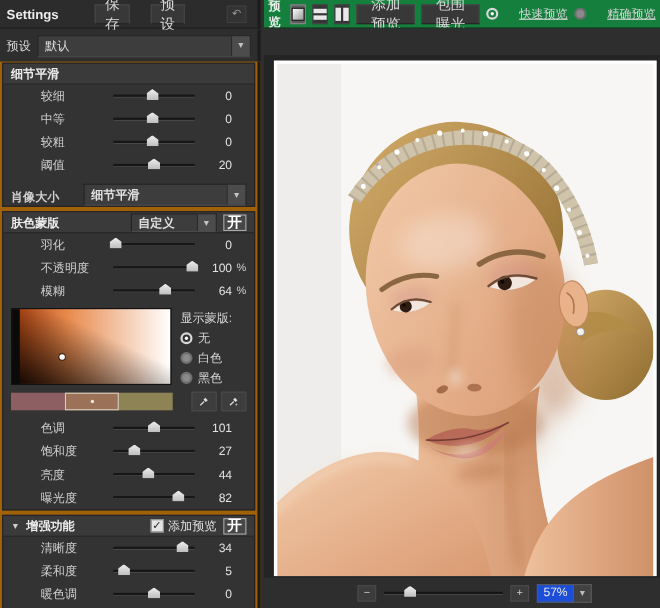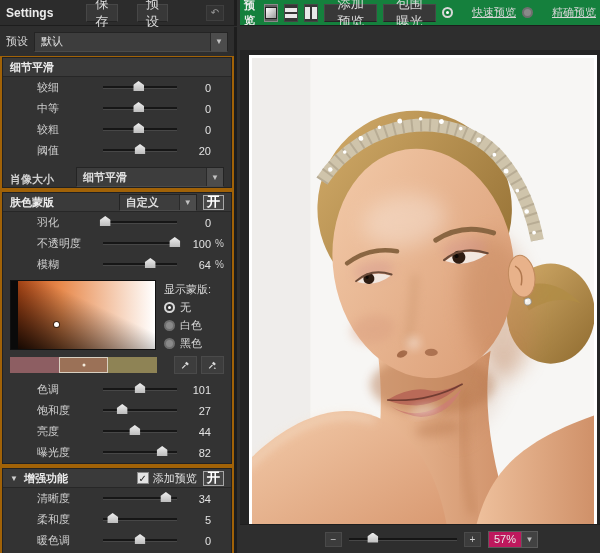--- a/index.html
+++ b/index.html
@@ -71,21 +71,21 @@
   .canvas{position:absolute;left:240px;top:50px;width:360px;height:474px;background:#242424;overflow:hidden;}
   .img-frame{position:absolute;left:9px;top:5px;width:348px;height:472px;background:#fff;padding:3px;}
   .img-area{width:100%;height:100%;overflow:hidden;position:relative;background:#f6f5f3;}
   .img-area svg{display:block;width:100%;height:100%;}
 
   
   .bottom-bar{position:absolute;left:240px;top:524px;width:360px;height:29px;background:#2e2e2e;border-top:1px solid #1f1f1f;display:flex;align-items:center;gap:7px;padding-left:85px;}
   .zoom-btn{width:17px;height:15px;background:#3c3c3c;border:1px solid #4a4a4a;color:#cfcfcf;font-size:10px;display:flex;align-items:center;justify-content:center;}
   .zoom-track{width:108px;height:3px;background:#151515;border-bottom:1px solid #474747;position:relative;}
   .zoom-dd{display:flex;height:17px;}
-  .zoom-val{background:#be185d;border:1px solid #5a5a5a;color:#e8e8e8;display:flex;align-items:center;padding:0 5px;}
+  .zoom-val{background:#1d4ed8;border:1px solid #5a5a5a;color:#e8e8e8;display:flex;align-items:center;padding:0 5px;}
   .zoom-arr{width:16px;background:#424242;border:1px solid #5a5a5a;border-left:none;color:#bbb;font-size:8px;display:flex;align-items:center;justify-content:center;}
 </style>
 </head>
 <body>
 
 <div class="app">
 
   <div class="topbar-left">
     <span class="app-title">Settings</span>
     <button class="tb-btn">保存</button>

